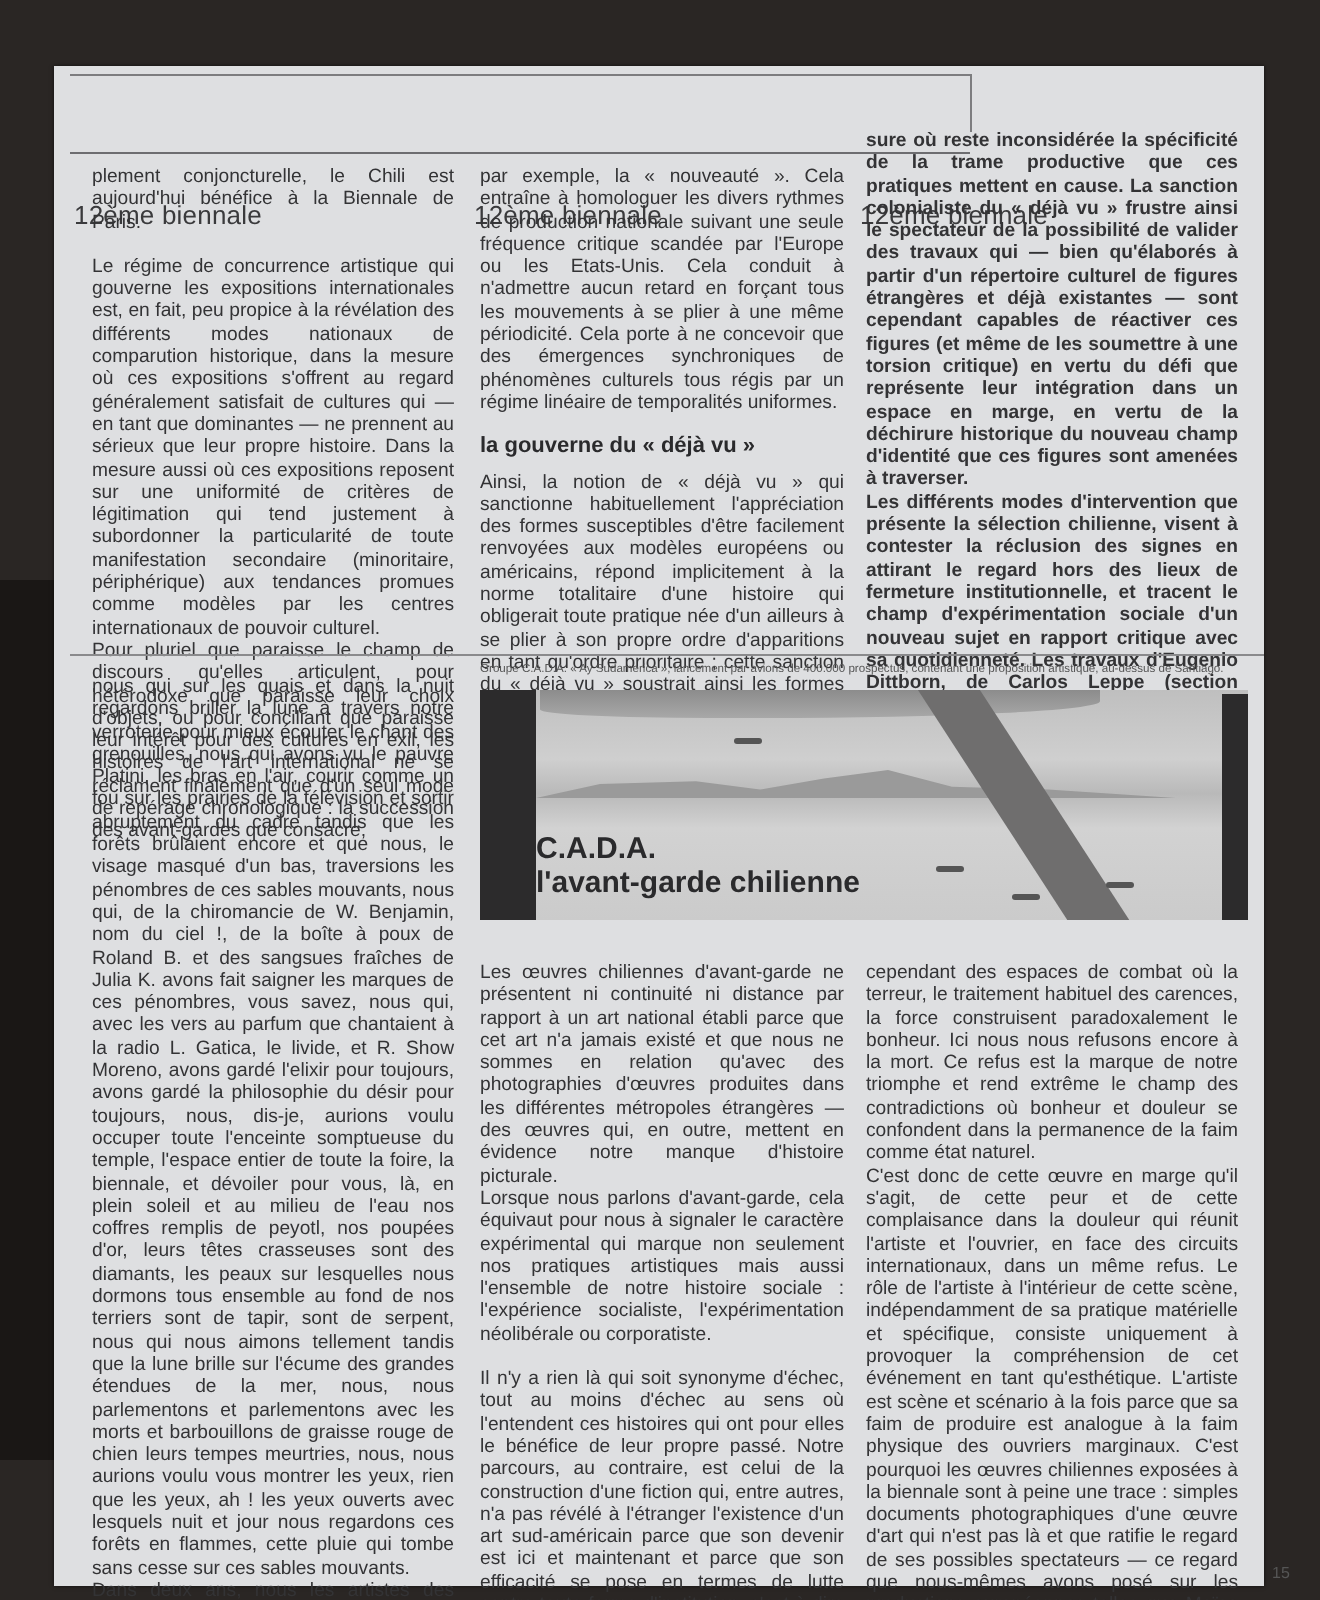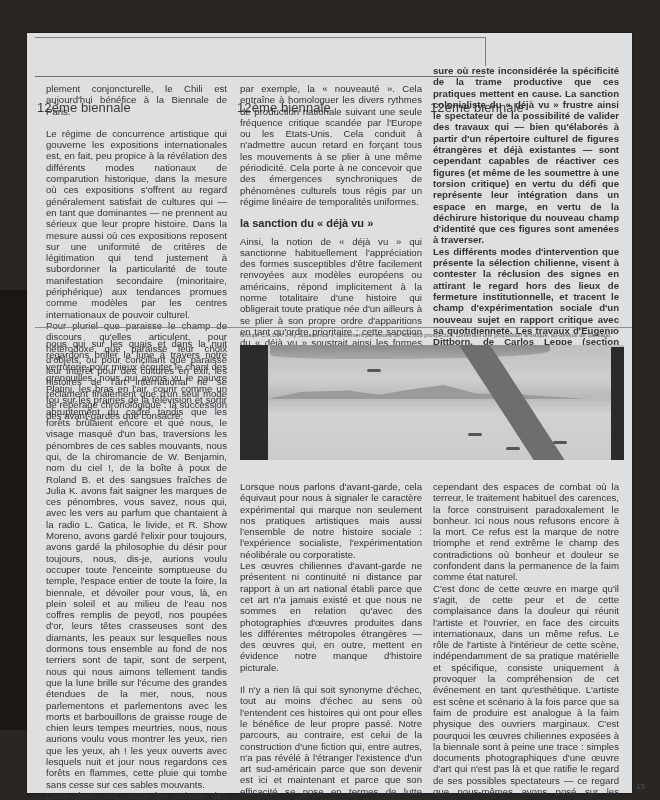--- a/index.html
+++ b/index.html
@@ -97,21 +97,21 @@
 <div class="head-rule"></div>
 
 <div class="col" style="left:46px; top:83px; width:181px;">
   <p>plement conjoncturelle, le Chili est aujourd'hui bénéfice à la Biennale de Paris.</p>
   <p class="gap">Le régime de concurrence artistique qui gouverne les expositions internationales est, en fait, peu propice à la révélation des différents modes nationaux de comparution historique, dans la mesure où ces expositions s'offrent au regard généralement satisfait de cultures qui — en tant que dominantes — ne prennent au sérieux que leur propre histoire. Dans la mesure aussi où ces expositions reposent sur une uniformité de critères de légitimation qui tend justement à subordonner la particularité de toute manifestation secondaire (minoritaire, périphérique) aux tendances promues comme modèles par les centres internationaux de pouvoir culturel.</p>
   <p>Pour pluriel que paraisse le champ de discours qu'elles articulent, pour hétérodoxe que paraisse leur choix d'objets, ou pour conciliant que paraisse leur intérêt pour des cultures en exil, les histoires de l'art international ne se réclament finalement que d'un seul mode de repérage chronologique : la succession des avant-gardes que consacre,</p>
 </div>
 
 <div class="col" style="left:240px; top:83px; width:182px;">
   <p>par exemple, la « nouveauté ». Cela entraîne à homologuer les divers rythmes de production nationale suivant une seule fréquence critique scandée par l'Europe ou les Etats-Unis. Cela conduit à n'admettre aucun retard en forçant tous les mouvements à se plier à une même périodicité. Cela porte à ne concevoir que des émergences synchroniques de phénomènes culturels tous régis par un régime linéaire de temporalités uniformes.</p>
-  <div class="subhead">la sanction du « déjà vu »</div>
+  <div class="subhead">la gouverne du « déjà vu »</div>
   <p>Ainsi, la notion de « déjà vu » qui sanctionne habituellement l'appréciation des formes susceptibles d'être facilement renvoyées aux modèles européens ou américains, répond implicitement à la norme totalitaire d'une histoire qui obligerait toute pratique née d'un ailleurs à se plier à son propre ordre d'apparitions en tant qu'ordre prioritaire ; cette sanction du « déjà vu » soustrait ainsi les formes déployées par divers processus nationaux à leurs champs respectifs de validation sociale. Chaque pratique est détachée de son propre ordre de justification historique dans la me-</p>
 </div>
 
 <div class="col" style="left:433px; top:65px; width:186px;font-weight:bold;">
   <p>sure où reste inconsidérée la spécificité de la trame productive que ces pratiques mettent en cause. La sanction colonialiste du « déjà vu » frustre ainsi le spectateur de la possibilité de valider des travaux qui — bien qu'élaborés à partir d'un répertoire culturel de figures étrangères et déjà existantes — sont cependant capables de réactiver ces figures (et même de les soumettre à une torsion critique) en vertu du défi que représente leur intégration dans un espace en marge, en vertu de la déchirure historique du nouveau champ d'identité que ces figures sont amenées à traverser.</p>
   <p><span>Les différents modes d'intervention que présente la sélection chilienne, visent à contester la réclusion des signes en attirant le regard hors des lieux de fermeture institutionnelle, et tracent le champ d'expérimentation sociale d'un nouveau sujet en rapport critique avec sa quotidienneté. Les travaux d'Eugenio Dittborn, de Carlos Leppe (section Performance) et de C.A.D.A. (section Video) configurent indubitablement le champ de propositions le plus significatif quant à l'inscription d'une pratique artistique latino-américaine.</span><span class="endmark">■</span></p>
 </div>
 
 <div class="mid-rule"></div>
 
@@ -119,31 +119,35 @@
 <div class="photo">
   <div class="wing-top"></div>
   <div class="hills"></div>
   <div class="wing"></div>
   <div class="plane" style="left:127px; top:24px;"></div>
   <div class="plane" style="left:228px; top:88px;"></div>
   <div class="plane" style="left:266px; top:102px;"></div>
   <div class="plane" style="left:313px; top:96px;"></div>
   <div class="bar-left"></div>
   <div class="bar-right"></div>
+  <div class="photo-title">
+    <span class="t1">C.A.D.A.</span>
+    <span class="t2">l'avant-garde chilienne</span>
+  </div>
 </div>
 
 <div class="col" style="left:46px; top:338px; width:181px;">
   <p>nous qui sur les quais et dans la nuit regardons briller la lune à travers notre verroterie pour mieux écouter le chant des grenouilles, nous qui avons vu le pauvre Platini, les bras en l'air, courir comme un fou sur les prairies de la télévision et sortir abruptement du cadre tandis que les forêts brûlaient encore et que nous, le visage masqué d'un bas, traversions les pénombres de ces sables mouvants, nous qui, de la chiromancie de W. Benjamin, nom du ciel !, de la boîte à poux de Roland B. et des sangsues fraîches de Julia K. avons fait saigner les marques de ces pénombres, vous savez, nous qui, avec les vers au parfum que chantaient à la radio L. Gatica, le livide, et R. Show Moreno, avons gardé l'elixir pour toujours, avons gardé la philosophie du désir pour toujours, nous, dis-je, aurions voulu occuper toute l'enceinte somptueuse du temple, l'espace entier de toute la foire, la biennale, et dévoiler pour vous, là, en plein soleil et au milieu de l'eau nos coffres remplis de peyotl, nos poupées d'or, leurs têtes crasseuses sont des diamants, les peaux sur lesquelles nous dormons tous ensemble au fond de nos terriers sont de tapir, sont de serpent, nous qui nous aimons tellement tandis que la lune brille sur l'écume des grandes étendues de la mer, nous, nous parlementons et parlementons avec les morts et barbouillons de graisse rouge de chien leurs tempes meurtries, nous, nous aurions voulu vous montrer les yeux, rien que les yeux, ah ! les yeux ouverts avec lesquels nuit et jour nous regardons ces forêts en flammes, cette pluie qui tombe sans cesse sur ces sables mouvants.</p>
   <p>Dans deux ans, nous les artistes des provinces lointaines tracerons sur une carte du continent les diagonales qui unissent les angles opposés de cette même carte.</p>
 
 </div>
 
 <div class="col" style="left:240px; top:481px; width:182px;">
+  <p>Les œuvres chiliennes d'avant-garde ne présentent ni continuité ni distance par rapport à un art national établi parce que cet art n'a jamais existé et que nous ne sommes en relation qu'avec des photographies d'œuvres produites dans les différentes métropoles étrangères — des œuvres qui, en outre, mettent en évidence notre manque d'histoire picturale.</p>
   <p>Lorsque nous parlons d'avant-garde, cela équivaut pour nous à signaler le caractère expérimental qui marque non seulement nos pratiques artistiques mais aussi l'ensemble de notre histoire sociale : l'expérience socialiste, l'expérimentation néolibérale ou corporatiste.</p>
-  <p>Les œuvres chiliennes d'avant-garde ne présentent ni continuité ni distance par rapport à un art national établi parce que cet art n'a jamais existé et que nous ne sommes en relation qu'avec des photographies d'œuvres produites dans les différentes métropoles étrangères — des œuvres qui, en outre, mettent en évidence notre manque d'histoire picturale.</p>
   <p class="gap">Il n'y a rien là qui soit synonyme d'échec, tout au moins d'échec au sens où l'entendent ces histoires qui ont pour elles le bénéfice de leur propre passé. Notre parcours, au contraire, est celui de la construction d'une fiction qui, entre autres, n'a pas révélé à l'étranger l'existence d'un art sud-américain parce que son devenir est ici et maintenant et parce que son efficacité se pose en termes de lutte contre toute forme d'institution, c'est à dire contre toute forme de passé.</p>
 
 </div>
 
 <div class="col" style="left:433px; top:481px; width:186px;">
   <p>cependant des espaces de combat où la terreur, le traitement habituel des carences, la force construisent paradoxalement le bonheur. Ici nous nous refusons encore à la mort. Ce refus est la marque de notre triomphe et rend extrême le champ des contradictions où bonheur et douleur se confondent dans la permanence de la faim comme état naturel.</p>
   <p><span>C'est donc de cette œuvre en marge qu'il s'agit, de cette peur et de cette complaisance dans la douleur qui réunit l'artiste et l'ouvrier, en face des circuits internationaux, dans un même refus. Le rôle de l'artiste à l'intérieur de cette scène, indépendamment de sa pratique matérielle et spécifique, consiste uniquement à provoquer la compréhension de cet événement en tant qu'esthétique. L'artiste est scène et scénario à la fois parce que sa faim de produire est analogue à la faim physique des ouvriers marginaux. C'est pourquoi les œuvres chiliennes exposées à la biennale sont à peine une trace : simples documents photographiques d'une œuvre d'art qui n'est pas là et que ratifie le regard de ses possibles spectateurs — ce regard que nous-mêmes avons posé sur les productions européennes telles que Moïse ou Notre-Dame, fragmentées par le découpage photographique. Ces œuvres sont nos Moïse, nos Notre-Dame.</span> </p>
 
 </div>
 

